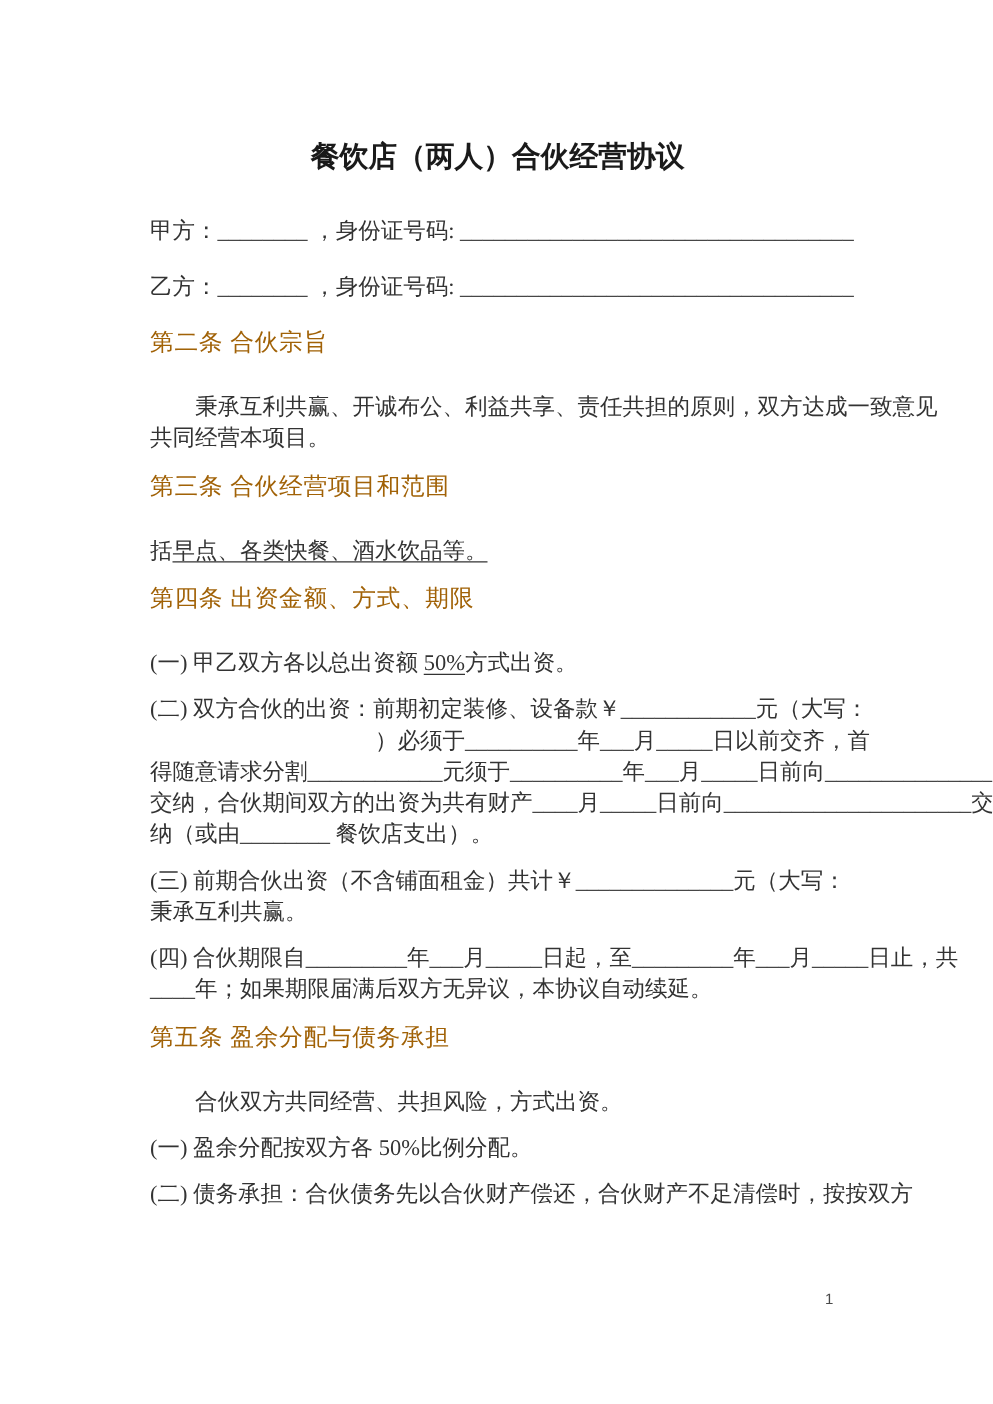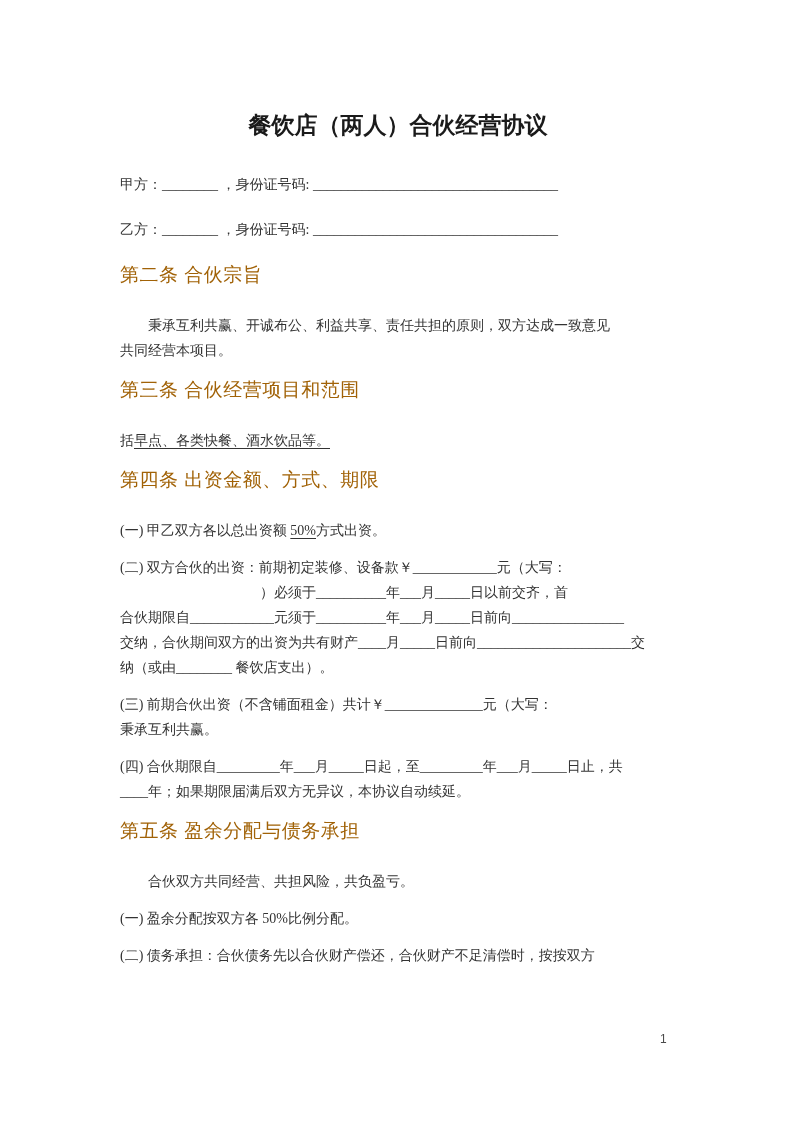--- a/index.html
+++ b/index.html
@@ -39,21 +39,21 @@
     font-family: "Liberation Sans", sans-serif;
     font-size: 19px;
     font-weight: 500;
     color: #a16207;
     letter-spacing: 0.5px;
     margin: 14px 0 25px 0;
     line-height: 26px;
   }
   .paragraph { margin: 0 0 12px 0; }
   .doc-line {
-    font-size: 14px;
+    font-size: 18px;
     line-height: 25px;
     white-space: pre;
     color: #333333;
   }
   .u {
     text-decoration: underline;
     text-underline-offset: 3px;
   }
   .page-number {
     position: absolute;
@@ -83,35 +83,35 @@
       <div class="paragraph">
         <div class="doc-line"><span>括</span><span class="u">早点、各类快餐、酒水饮品等。</span></div>
       </div>
       <h2 class="section-heading">第四条 出资金额、方式、期限</h2>
       <div class="paragraph">
         <div class="doc-line"><span>(一) 甲乙双方各以总出资额 </span><span class="u">50%</span><span>方式出资。</span></div>
       </div>
       <div class="paragraph">
         <div class="doc-line"><span>(二) 双方合伙的出资：前期初定装修、设备款￥</span><span>____________</span><span>元（大写：</span></div>
         <div class="doc-line"><span>　　　　　　　　　　）必须于</span><span>__________</span><span>年</span><span>___</span><span>月</span><span>_____</span><span>日以前交齐，首</span></div>
-        <div class="doc-line"><span>合伙期限自</span><span>____________</span><span>元须于</span><span>__________</span><span>年</span><span>___</span><span>月</span><span>_____</span><span>日前向</span><span>________________</span></div>
+        <div class="doc-line"><span>得随意请求分割</span><span>____________</span><span>元须于</span><span>__________</span><span>年</span><span>___</span><span>月</span><span>_____</span><span>日前向</span><span>________________</span></div>
         <div class="doc-line"><span>交纳，合伙期间双方的出资为共有财产</span><span>____</span><span>月</span><span>_____</span><span>日前向</span><span>______________________</span><span>交</span></div>
         <div class="doc-line"><span>纳（或由</span><span>________</span><span> 餐饮店支出）。</span></div>
       </div>
       <div class="paragraph">
         <div class="doc-line"><span>(三) 前期合伙出资（不含铺面租金）共计￥</span><span>______________</span><span>元（大写：</span></div>
         <div class="doc-line"><span>秉承互利共赢。</span></div>
       </div>
       <div class="paragraph">
         <div class="doc-line"><span>(四) 合伙期限自</span><span>_________</span><span>年</span><span>___</span><span>月</span><span>_____</span><span>日起，至</span><span>_________</span><span>年</span><span>___</span><span>月</span><span>_____</span><span>日止，共</span></div>
         <div class="doc-line"><span>____</span><span>年；如果期限届满后双方无异议，本协议自动续延。</span></div>
       </div>
       <h2 class="section-heading">第五条 盈余分配与债务承担</h2>
       <div class="paragraph">
-        <div class="doc-line"><span>　　合伙双方共同经营、共担风险，共负盈亏。</span></div>
+        <div class="doc-line"><span>　　合伙双方共同经营、共担风险，方式出资。</span></div>
       </div>
       <div class="paragraph">
         <div class="doc-line"><span>(一) 盈余分配按双方各 50%比例分配。</span></div>
       </div>
       <div class="paragraph">
         <div class="doc-line"><span>(二) 债务承担：合伙债务先以合伙财产偿还，合伙财产不足清偿时，按按双方</span></div>
       </div>
     </div>
   <div class="page-number">1</div>
 </div>

